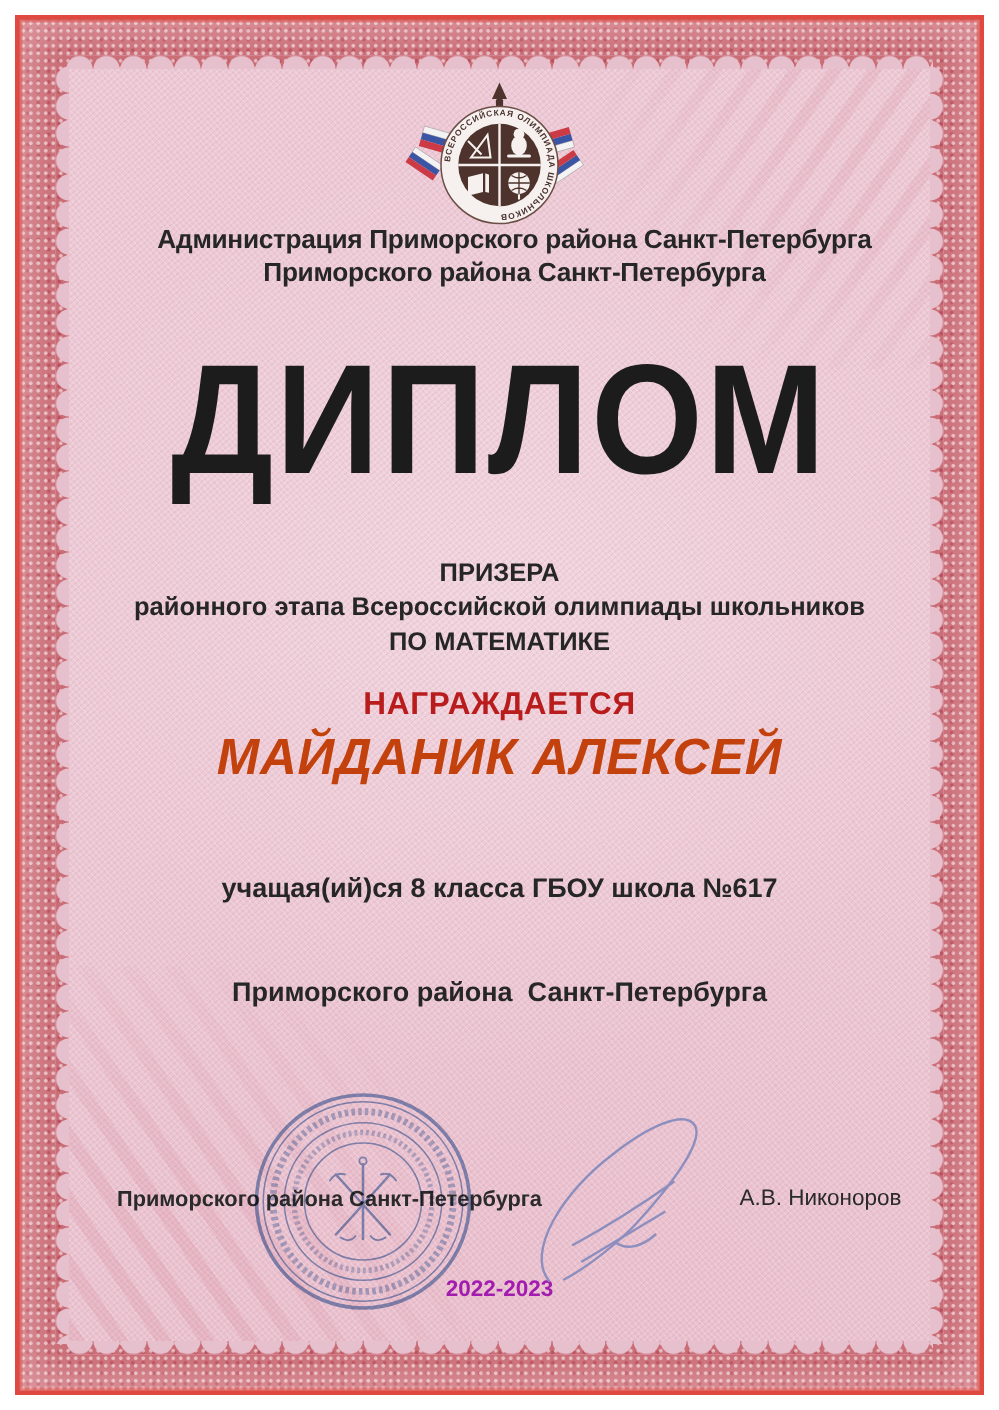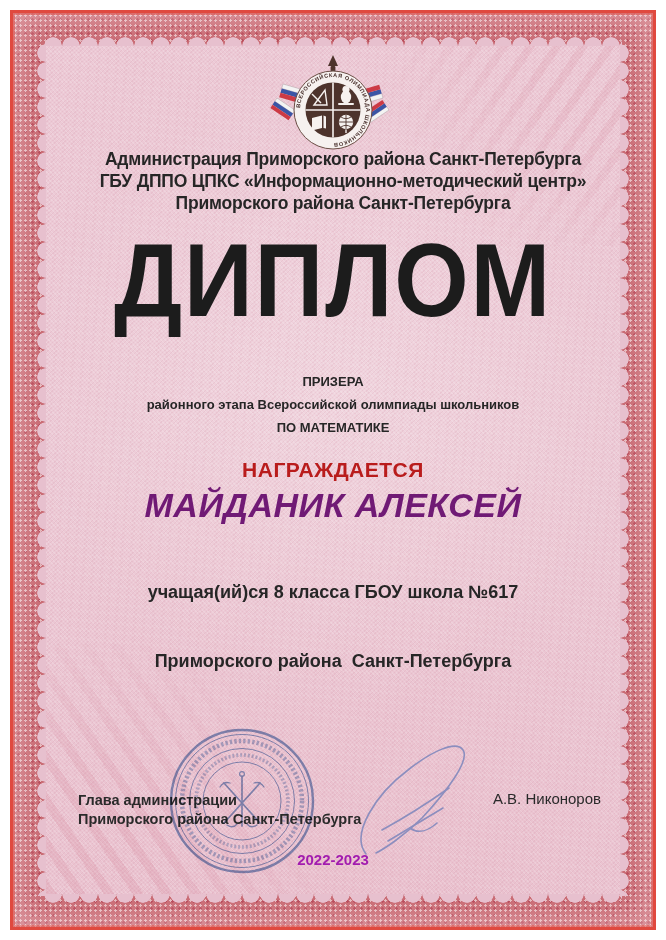--- a/index.html
+++ b/index.html
@@ -52,24 +52,24 @@
   .wm-tr{right:46px;top:46px;width:280px;height:200px;
     background:repeating-linear-gradient(124deg, rgba(206,112,136,.13) 0 8px, rgba(0,0,0,0) 8px 22px);
     -webkit-mask-image:radial-gradient(circle at 100% 0%, #000 25%, rgba(0,0,0,0) 70%);
             mask-image:radial-gradient(circle at 100% 0%, #000 25%, rgba(0,0,0,0) 70%);}
 
   
   .abs-c{position:absolute;left:0;right:0;text-align:center;}
   .issuer{top:148px;font-size:17.5px;font-weight:600;line-height:22px;color:#262626;letter-spacing:-.2px;margin-left:20px;}
   .title{top:226px;font-size:104px;font-weight:800;line-height:108px;letter-spacing:2px;color:#1c1c1c;
          transform:scaleX(.92);transform-origin:50% 50%;}
-  .award{top:370px;font-size:13px;font-weight:600;line-height:23px;color:#262626;}
+  .award{top:370px;font-size:17px;font-weight:600;line-height:23px;color:#262626;}
   .award .status{font-weight:700;}
   .awarded-label{top:458px;font-size:21px;font-weight:700;letter-spacing:.5px;color:#b91c1c;}
-  .recipient-name{top:486px;font-size:34px;font-weight:800;font-style:italic;letter-spacing:.5px;color:#701a75;}
+  .recipient-name{top:486px;font-size:34px;font-weight:800;font-style:italic;letter-spacing:.5px;color:#c2410c;}
   .school{top:535px;font-size:18px;font-weight:600;line-height:23px;color:#262626;white-space:pre-wrap;}
   .signer-titles{position:absolute;left:78px;top:791px;font-size:14.5px;font-weight:600;line-height:19px;
                  color:#2a2a2a;text-align:left;z-index:2;}
   .signer-name{position:absolute;right:65px;top:790px;font-size:15px;font-weight:400;color:#2a2a2a;z-index:2;}
   .year{top:851px;font-size:15px;font-weight:600;color:#a21caf;z-index:2;}
 
   
   .emblem{position:absolute;left:50%;top:54px;transform:translateX(-50%);z-index:2;}
   .stamp{position:absolute;left:167px;top:726px;opacity:.62;mix-blend-mode:multiply;z-index:3;}
   .signature{position:absolute;left:352px;top:738px;opacity:.9;z-index:3;}
@@ -153,21 +153,20 @@
       <g>
         <circle cx="79" cy="68" r="7.2" fill="#f6f1ef"></circle>
         <path d="M71.8,68 h14.4 M79,60.8 v14.4 M74,63 a9,9 0 0 0 10,0 M74,73 a9,9 0 0 1 10,0" stroke="#4d332c" stroke-width=".9" fill="none"></path>
         <line x1="79" y1="75.5" x2="79" y2="79" stroke="#f6f1ef" stroke-width="1.4"></line>
       </g>
     </svg>
   </div>
 
   <div class="abs-c issuer">
     <div>Администрация Приморского района Санкт-Петербурга</div>
-    <div>ГБУ ДППО ЦПКС «Информационно-методический центр»</div>
     <div>Приморского района Санкт-Петербурга</div>
   </div>
 
   <div class="abs-c title">ДИПЛОМ</div>
 
   <div class="abs-c award">
     <div class="status">ПРИЗЕРА</div>
     <div>районного этапа Всероссийской олимпиады школьников</div>
     <div>ПО МАТЕМАТИКЕ</div>
   </div>
@@ -193,21 +192,20 @@
           <line x1="93" y1="57" x2="57" y2="97"></line>
           <line x1="75" y1="50" x2="75" y2="100"></line>
           <path d="M53,61 q4,-6 10,-4 M97,61 q-4,-6 -10,-4 M60,99 q6,4 10,-1 M90,99 q-6,4 -10,-1" stroke-width="1.3"></path>
           <circle cx="75" cy="48" r="2.4" stroke-width="1.2"></circle>
         </g>
       </g>
     </svg>
   </div>
 
   <div class="signer-titles">
-    <div>Глава администрации</div>
     <div>Приморского района Санкт-Петербурга</div>
   </div>
 
   <div class="signature">
     <svg width="150" height="125" viewBox="0 0 150 125">
       <g fill="none" stroke="#8289bd" stroke-width="1.6" stroke-linecap="round">
         <path d="M14,116 C -2,96 24,56 56,32 C 80,13 104,2 111,12 C 118,22 96,52 70,80 C 52,98 32,111 24,115"></path>
         <path d="M30,92 C 52,80 80,62 97,50"></path>
         <path d="M36,103 L 91,70"></path>
         <path d="M58,90 C 66,96 76,93 85,85"></path>

